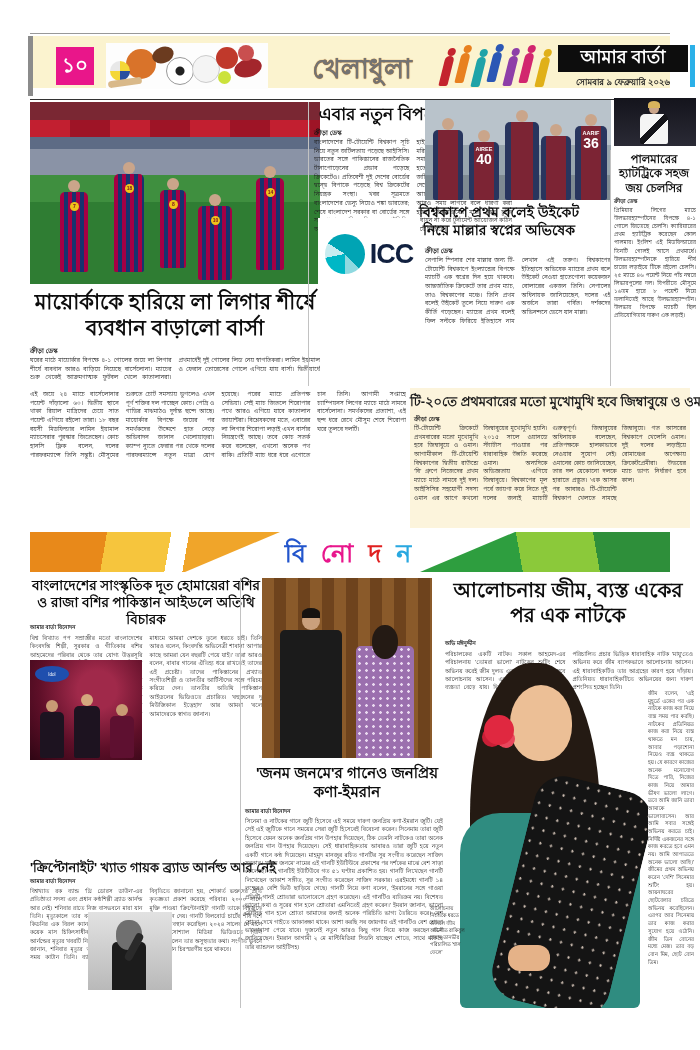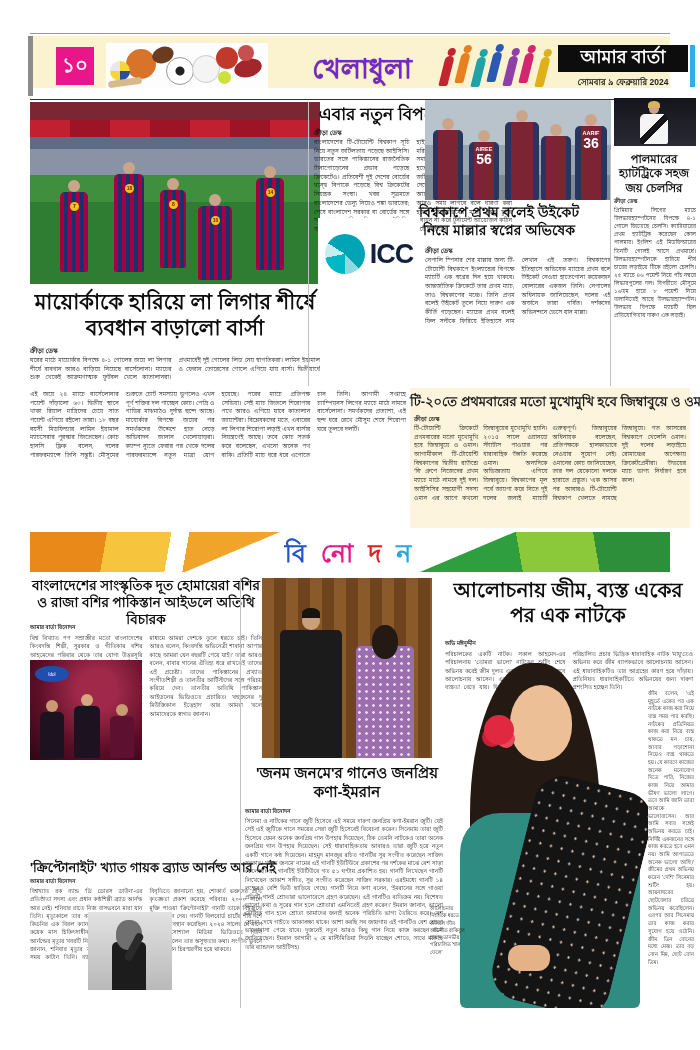--- a/index.html
+++ b/index.html
@@ -19,21 +19,21 @@
   .b2{left:20px;top:6px;width:30px;height:30px;background:#d9732a;}
   .b3{left:46px;top:4px;width:22px;height:16px;background:#6b3b1f;border-radius:50%;transform:rotate(-20deg);}
   .b4{left:60px;top:14px;width:26px;height:26px;background:radial-gradient(circle at 50% 50%,#222 0 4px,#fff 5px);border:1px solid #999;}
   .b5{left:86px;top:12px;width:26px;height:26px;background:#f4f4f4;border:1px solid #ccc;}
   .b6{left:110px;top:4px;width:22px;height:22px;background:#c0392b;}
   .b7{left:112px;top:28px;width:13px;height:13px;background:#cbe23c;}
   .b8{left:128px;top:16px;width:28px;height:18px;background:#a3262c;border-radius:50%;transform:rotate(-15deg);}
   .b9{left:132px;top:2px;width:16px;height:16px;background:#c94f4f;}
   .bat{position:absolute;left:2px;top:36px;width:34px;height:7px;background:#d9b98a;border-radius:4px;transform:rotate(-8deg);}
   .section-title{position:absolute;left:252px;top:12px;width:160px;text-align:center;
-                 font-size:27px;font-weight:bold;color:#6d28d9;text-shadow:0 0 1px #b55f00;}
+                 font-size:27px;font-weight:bold;color:#737373;text-shadow:0 0 1px #b55f00;}
   .athletes{position:absolute;left:408px;top:8px;width:118px;height:46px;}
   .ath{position:absolute;width:9px;height:30px;border-radius:5px 5px 2px 2px;transform:skewX(-14deg);}
   .ath::before{content:"";position:absolute;left:1px;top:-8px;width:8px;height:8px;border-radius:50%;background:inherit;}
   .a1{left:4px;top:12px;background:#c4242e;}
   .a2{left:20px;top:9px;background:#e8801f;}
   .a3{left:36px;top:13px;background:#1fa3a8;}
   .a4{left:52px;top:8px;background:#2b57b5;}
   .a5{left:68px;top:12px;background:#8e3fa8;}
   .a6{left:84px;top:9px;background:#d2266e;}
   .a7{left:100px;top:13px;background:#e0b018;}
@@ -162,21 +162,21 @@
       <span class="ath a1"></span>
       <span class="ath a2"></span>
       <span class="ath a3"></span>
       <span class="ath a4"></span>
       <span class="ath a5"></span>
       <span class="ath a6"></span>
       <span class="ath a7"></span>
     </div>
     <div class="masthead">আমার বার্তা</div>
     <div class="masthead-bar"></div>
-    <div class="issue-date">সোমবার ৯ ফেব্রুয়ারি 2024</div>
+    <div class="issue-date">সোমবার ৯ ফেব্রুয়ারি ২০২৬</div>
   </div>
   <div class="hrule" style="left:30px;top:99px;width:640px;"></div>
 
   <div class="photo barca-photo">
     <div class="barca-banner"></div>
     <div class="fig" style="left:30px;top:78px;width:28px;height:92px;">
         <div class="h"></div>
         <div class="t barca-kit"></div>
         <span class="badge">7</span>
       </div>
@@ -217,21 +217,21 @@
 
   <div class="photo cricket-photo">
     <div class="fig" style="left:8px;top:18px;width:30px;height:82px;">
         <div class="h"></div>
         <div class="t cricket-kit"></div>
       </div>
     <div class="fig" style="left:44px;top:30px;width:30px;height:70px;">
         <div class="h"></div>
         <div class="t cricket-kit">
           <span class="jersey-name">AIREE</span>
-          <span class="jersey-no">56</span>
+          <span class="jersey-no">40</span>
         </div>
       </div>
     <div class="fig" style="left:80px;top:10px;width:34px;height:90px;">
         <div class="h"></div>
         <div class="t cricket-kit"></div>
       </div>
     <div class="fig" style="left:116px;top:24px;width:30px;height:76px;">
         <div class="h"></div>
         <div class="t cricket-kit"></div>
       </div>

